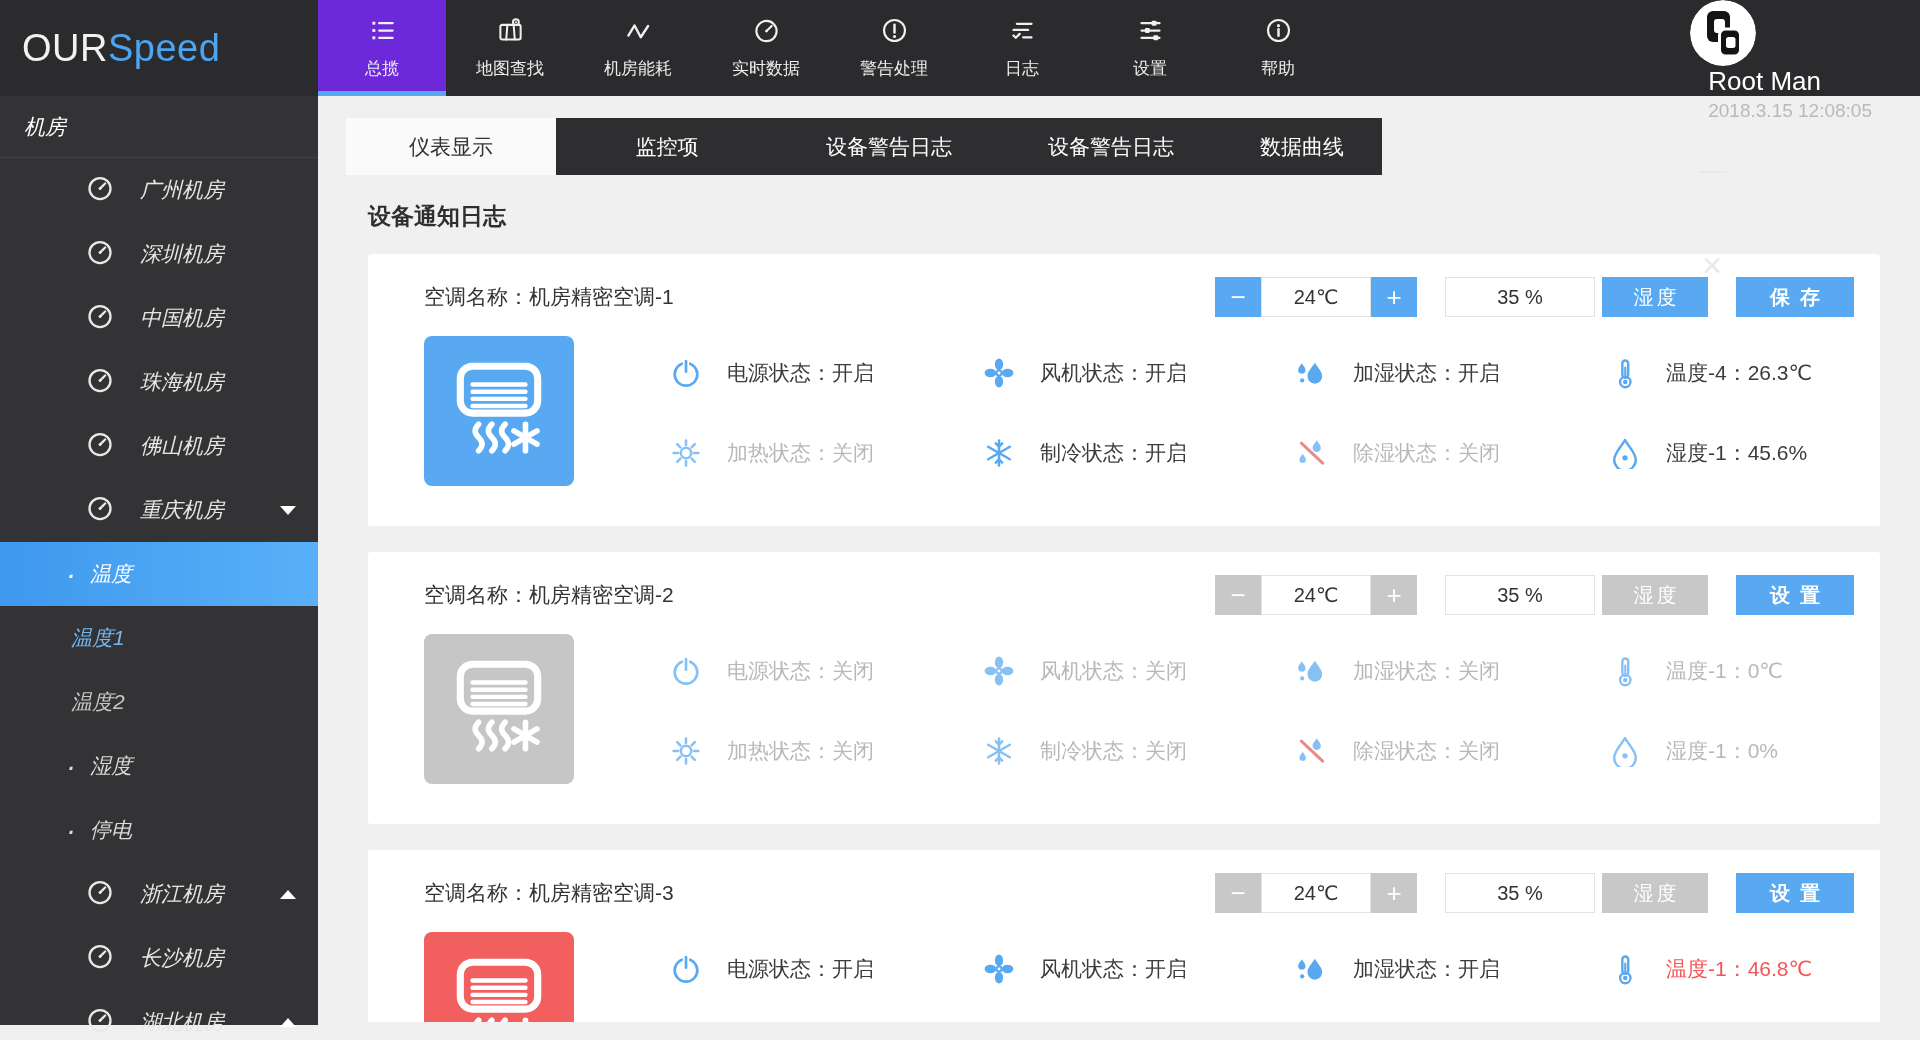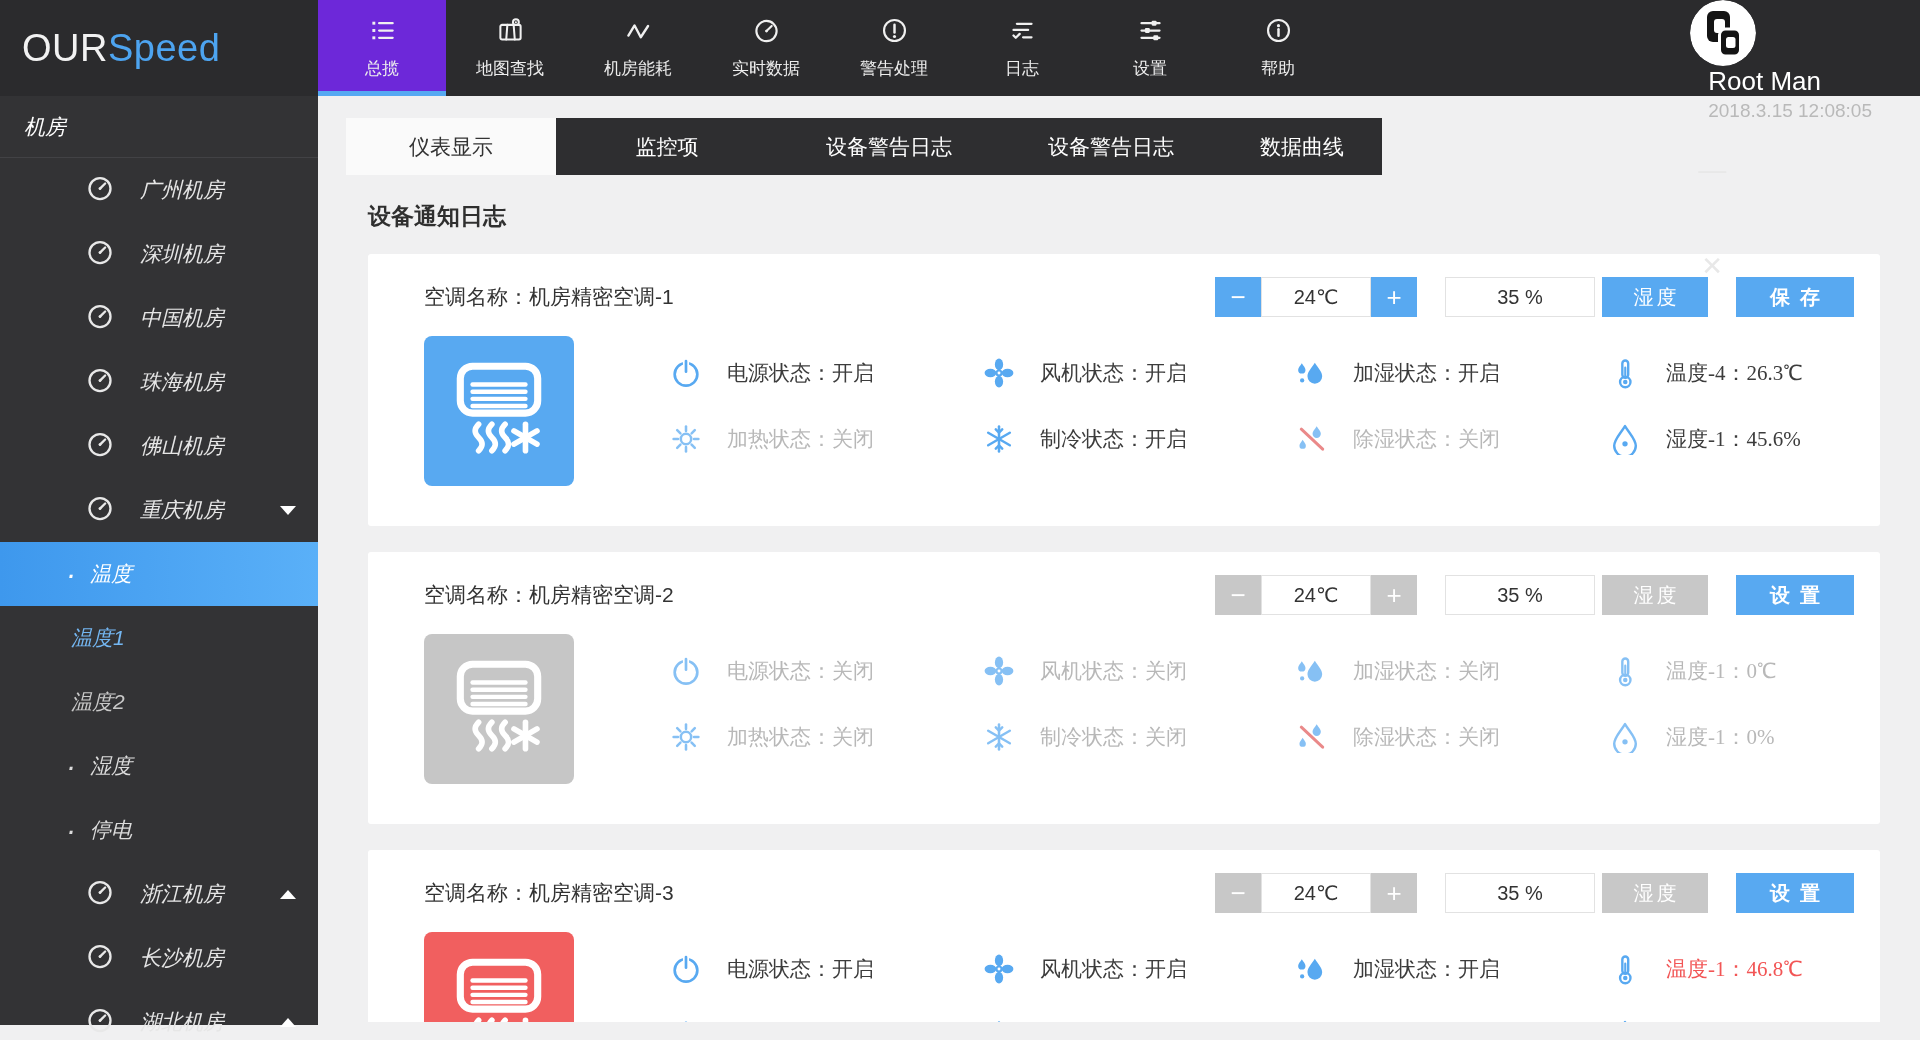--- a/index.html
+++ b/index.html
@@ -83,21 +83,21 @@
   .controls.disabled .step-btn, .controls.disabled .hum-btn { background:#c8c8c8; }
   .action-btn { width:118px; height:40px; background:#58a9f1; color:#fff; font-size:20px;
     display:flex; align-items:center; justify-content:center; letter-spacing:10px;
     padding-left:10px; cursor:pointer;font-weight:bold; }
 
   .card-body { display:flex; margin-top:16px; }
   .tile { width:150px; height:150px; border-radius:8px; display:flex;
     align-items:center; justify-content:center; flex:0 0 auto; }
   .tile svg { width:112px; height:112px; }
   .status-grid { margin-left:96px; margin-top:14px; display:grid;
-    grid-template-columns:313px 313px 313px auto; grid-auto-rows:46px; row-gap:20px;font-family:Liberation Serif, serif; }
+    grid-template-columns:313px 313px 313px auto; grid-auto-rows:46px; row-gap:34px; }
   .status { display:flex; align-items:center; font-size:21px; color:#3c3c3c; }
   .status .s-icon { width:32px; height:32px; flex:0 0 auto; color:#58a9f1; }
   .status .s-icon svg { width:32px; height:32px; }
   .status .s-text { margin-left:25px; }
   .status.off { color:#b8b8b8; }
   .status.off .s-icon { opacity:.72; }
   .status.alarm { color:#f25555; }
 
   .bottom-strip { position:absolute; left:0; right:0; bottom:0; height:18px;
     background:#f0f0f1; }

